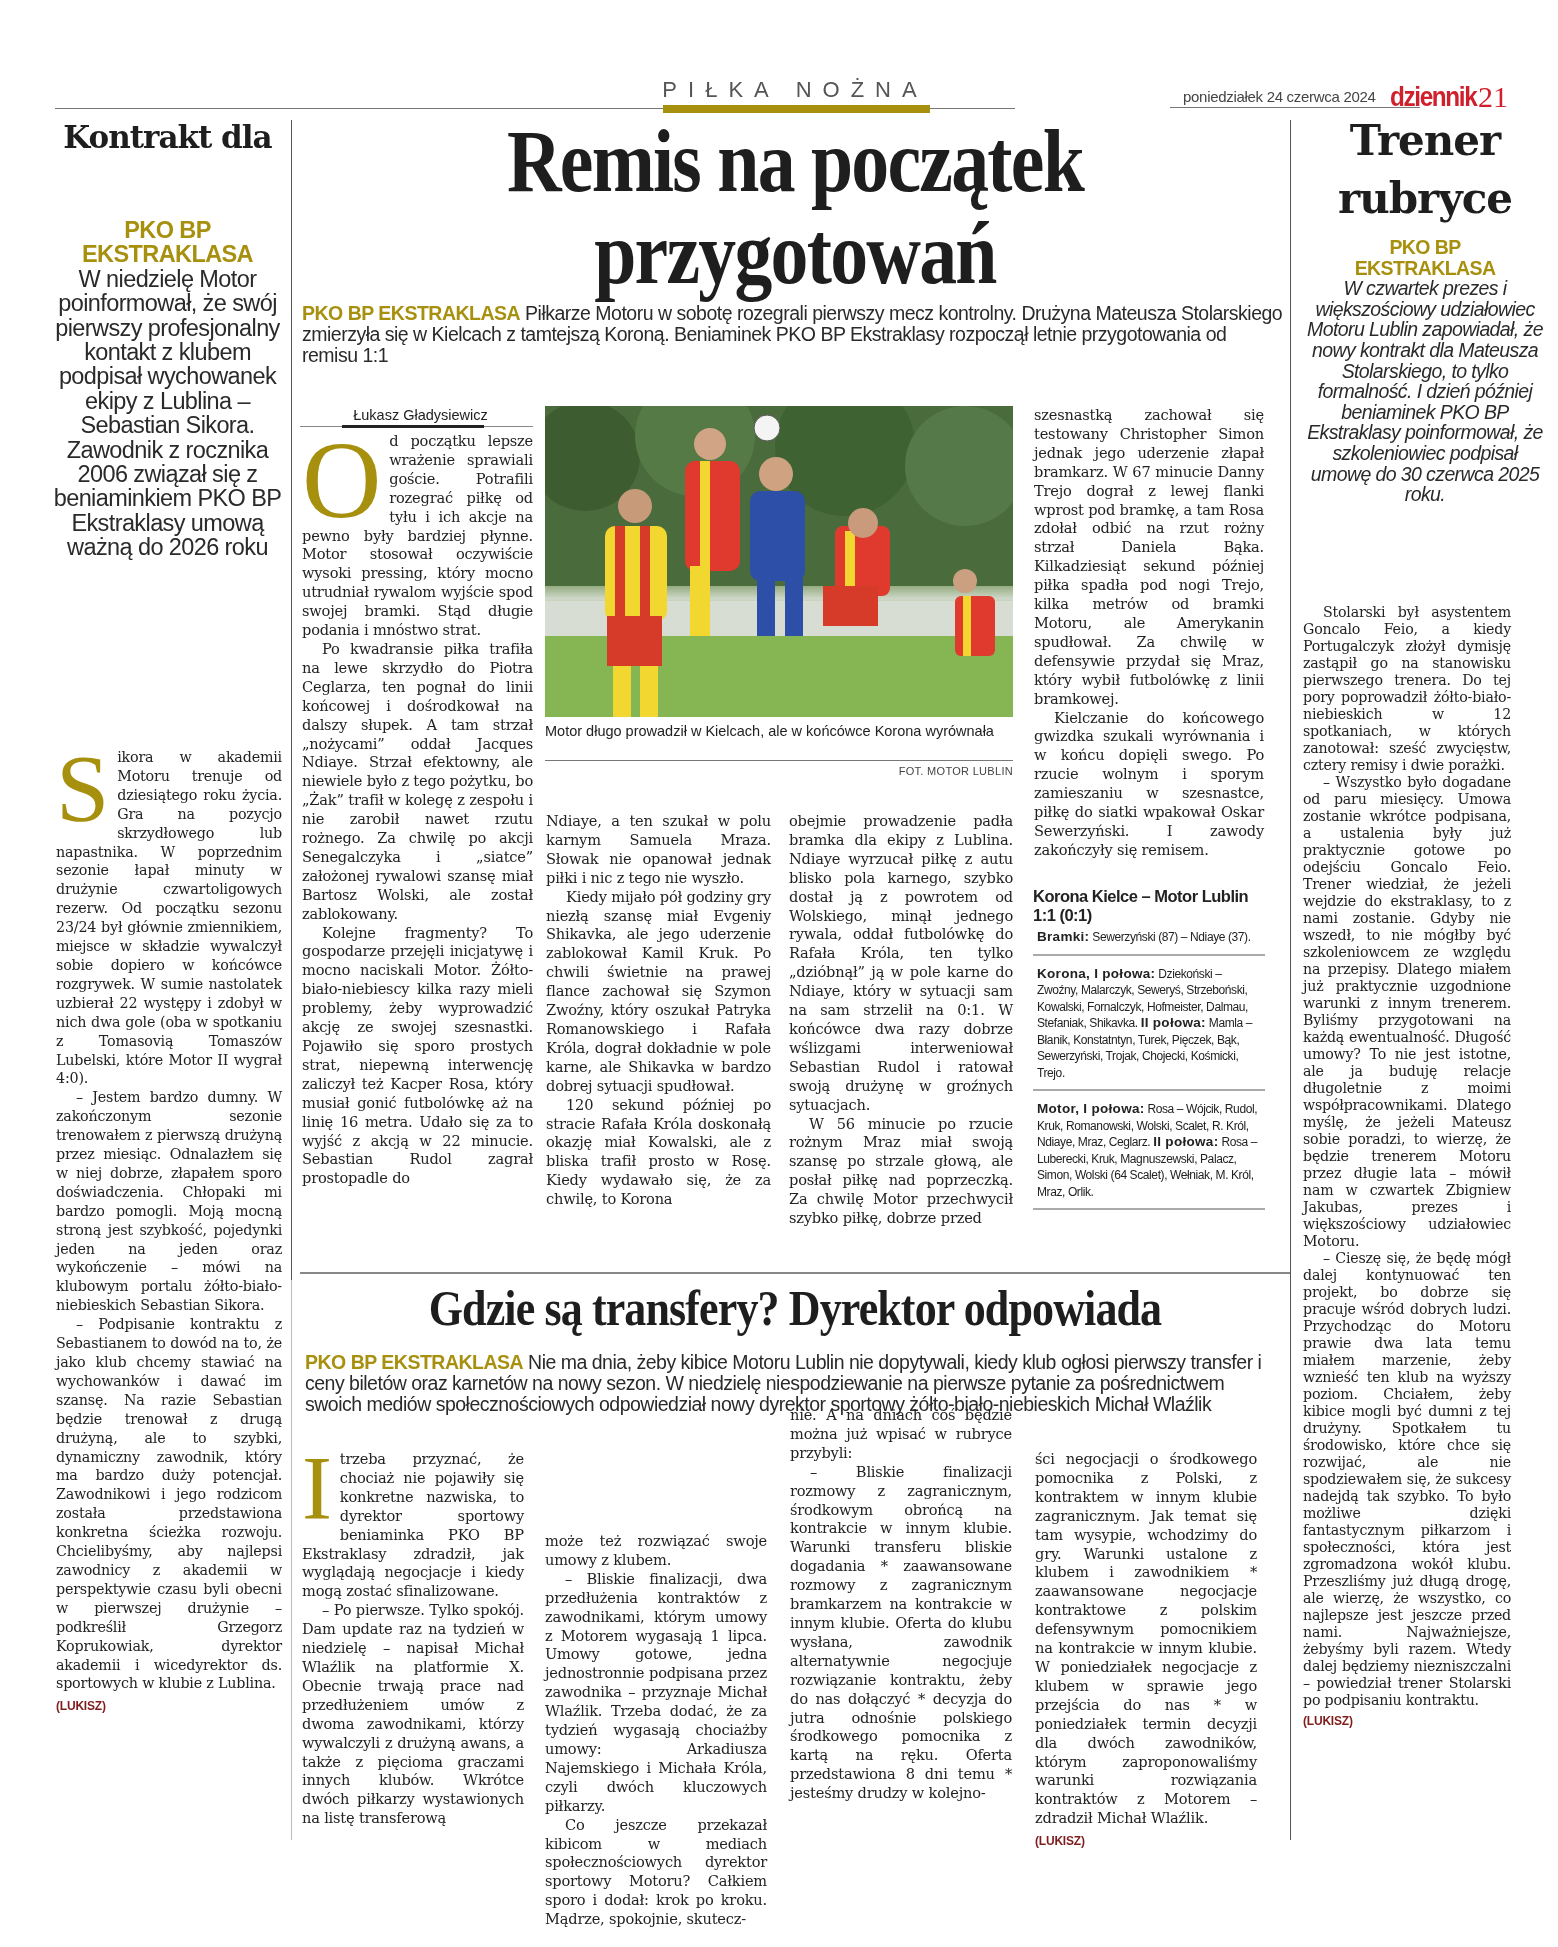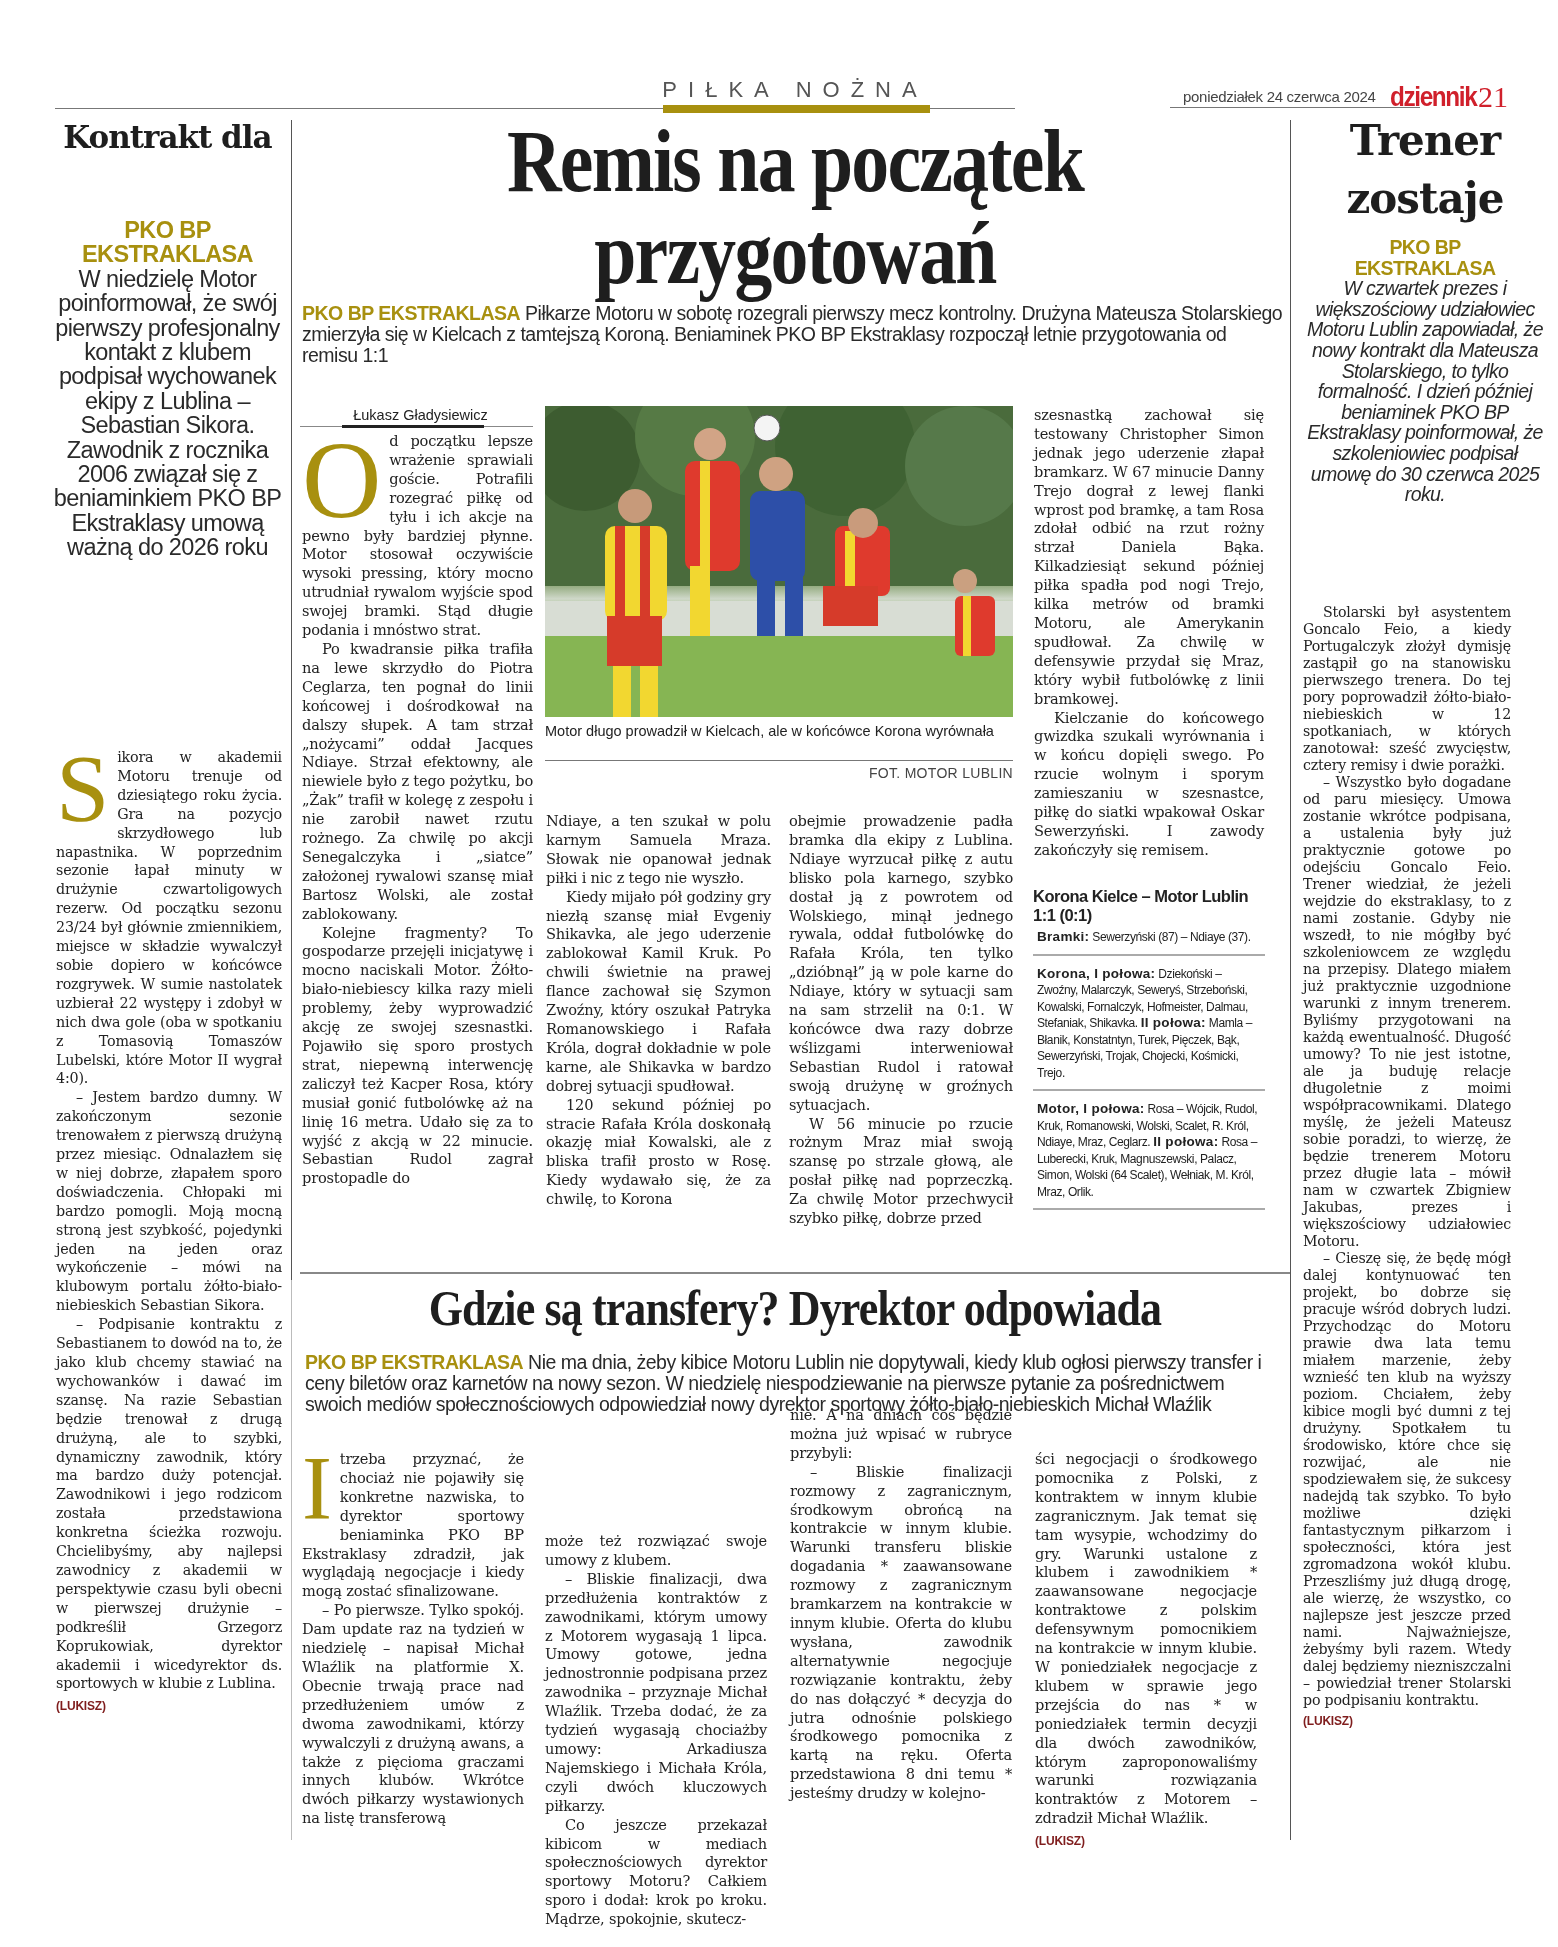--- a/index.html
+++ b/index.html
@@ -47,21 +47,21 @@
   .byline-rule { position: absolute; left: 300px; top: 426px; width: 233px; height: 1px; background: #888; }
   .byline-under { position: absolute; left: 342px; top: 425px; width: 142px; height: 3px; background: #222; }
 
   
   .photo { position: absolute; left: 545px; top: 406px; width: 468px; height: 311px; overflow: hidden;
     background: linear-gradient(180deg, #3c5c33 0%, #4f7640 35%, #6d8d4f 55%, #cfd8c9 62%, #77a84b 68%, #8fbf58 100%); }
   .caption { position: absolute; left: 545px; top: 722px; width: 468px; font-family: "Liberation Sans", sans-serif;
     font-size: 14.5px; line-height: 18px; color: #222; }
   .caption-rule { position: absolute; left: 545px; top: 760px; width: 468px; height: 1px; background: #777; }
   .credit { position: absolute; left: 545px; top: 765px; width: 468px; text-align: right; font-family: "Liberation Sans", sans-serif;
-    font-size: 14px; color: #444; letter-spacing: 0.3px; }
+    font-size: 11px; color: #444; letter-spacing: 0.3px; }
 
   
   .stats { position: absolute; left: 1033px; top: 887px; width: 232px; font-family: "Liberation Sans", sans-serif; color: #222; }
   .stats .score-title { font-weight: 700; font-size: 16.5px; line-height: 19px; letter-spacing: -0.5px; }
   .stats .sect { font-size: 12px; line-height: 16.5px; letter-spacing: -0.4px; padding: 4px 4px 8px 4px; border-bottom: 2px solid #aaa; }
   .stats .sect b { font-size: 13.5px; letter-spacing: 0.3px; }
 
   .hrule { position: absolute; height: 2px; background: #888; }
 
   
@@ -201,21 +201,21 @@
     <span>Rosa – Wójcik, Rudol, Kruk, Romanowski, Wolski, Scalet, R. Król, Ndiaye, Mraz, Ceglarz.</span>
     <b>II połowa:</b>
     <span>Rosa – Luberecki, Kruk, Magnuszewski, Palacz, Simon, Wolski (64 Scalet), Wełniak, M. Król, Mraz, Orlik.</span>
   </div>
 </div>
 
 <div class="hrule" style="left:300px; top:1272px; width:990px;"></div>
 
 <div class="side-title" style="left:1300px; top:112px; width:250px; font-size:42px; line-height:58px;">
   <div>Trener</div>
-  <div>zostaje</div>
+  <div>rubryce</div>
 </div>
 <div class="side-lead" style="left:1303px; top:237px; width:244px; font-size:19.5px; line-height:20.6px; letter-spacing:-0.6px;">
   <div class="kicker">PKO BP</div>
   <div class="kicker">EKSTRAKLASA</div>
   <div style="font-weight:300;font-style:italic;">W czwartek prezes i większościowy udziałowiec Motoru Lublin zapowiadał, że nowy kontrakt dla Mateusza Stolarskiego, to tylko formalność. I dzień później beniaminek PKO BP Ekstraklasy poinformował, że szkoleniowiec podpisał umowę do 30 czerwca 2025 roku.</div>
 </div>
 
 <div class="col" style="left:1303px; top:604px; width:208px; font-size:14.2px; line-height:17px;">
   <p>Stolarski był asystentem Goncalo Feio, a kiedy Portugalczyk złożył dymisję zastąpił go na stanowisku pierwszego trenera. Do tej pory poprowadził żółto-biało-niebieskich w 12 spotkaniach, w których zanotował: sześć zwycięstw, cztery remisy i dwie porażki.</p>
   <p>– Wszystko było dogadane od paru miesięcy. Umowa zostanie wkrótce podpisana, a ustalenia były już praktycznie gotowe po odejściu Goncalo Feio. Trener wiedział, że jeżeli wejdzie do ekstraklasy, to z nami zostanie. Gdyby nie wszedł, to nie mógłby być szkoleniowcem ze względu na przepisy. Dlatego miałem już praktycznie uzgodnione warunki z innym trenerem. Byliśmy przygotowani na każdą ewentualność. Długość umowy? To nie jest istotne, ale ja buduję relacje długoletnie z moimi współpracownikami. Dlatego myślę, że jeżeli Mateusz sobie poradzi, to wierzę, że będzie trenerem Motoru przez długie lata – mówił nam w czwartek Zbigniew Jakubas, prezes i większościowy udziałowiec Motoru.</p>

